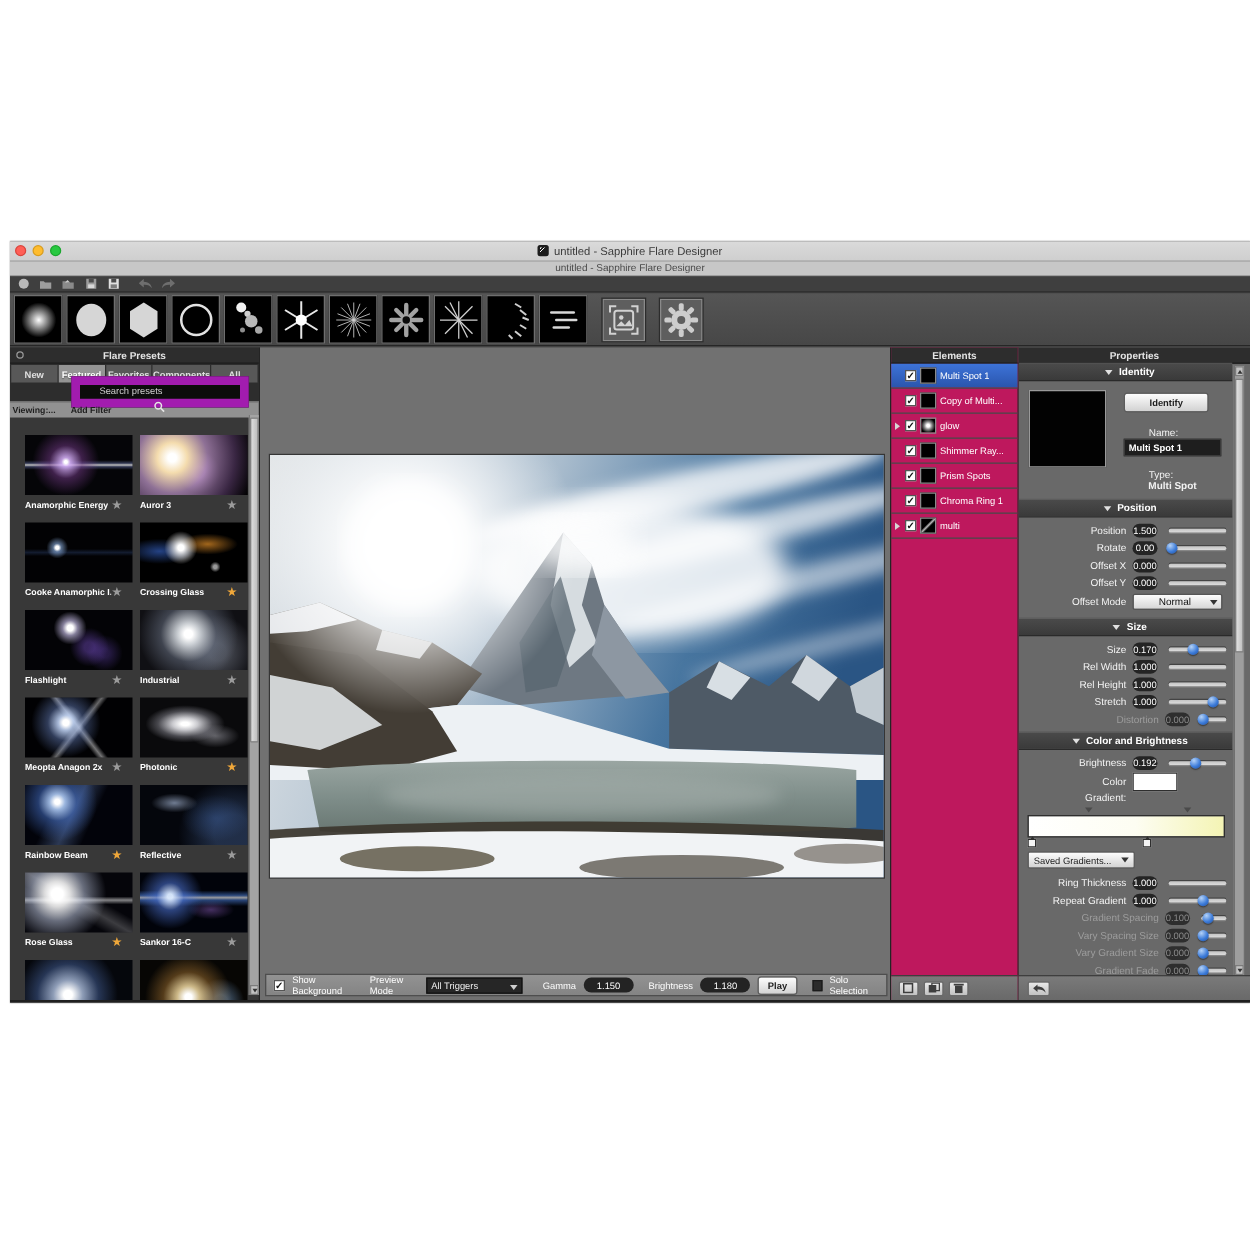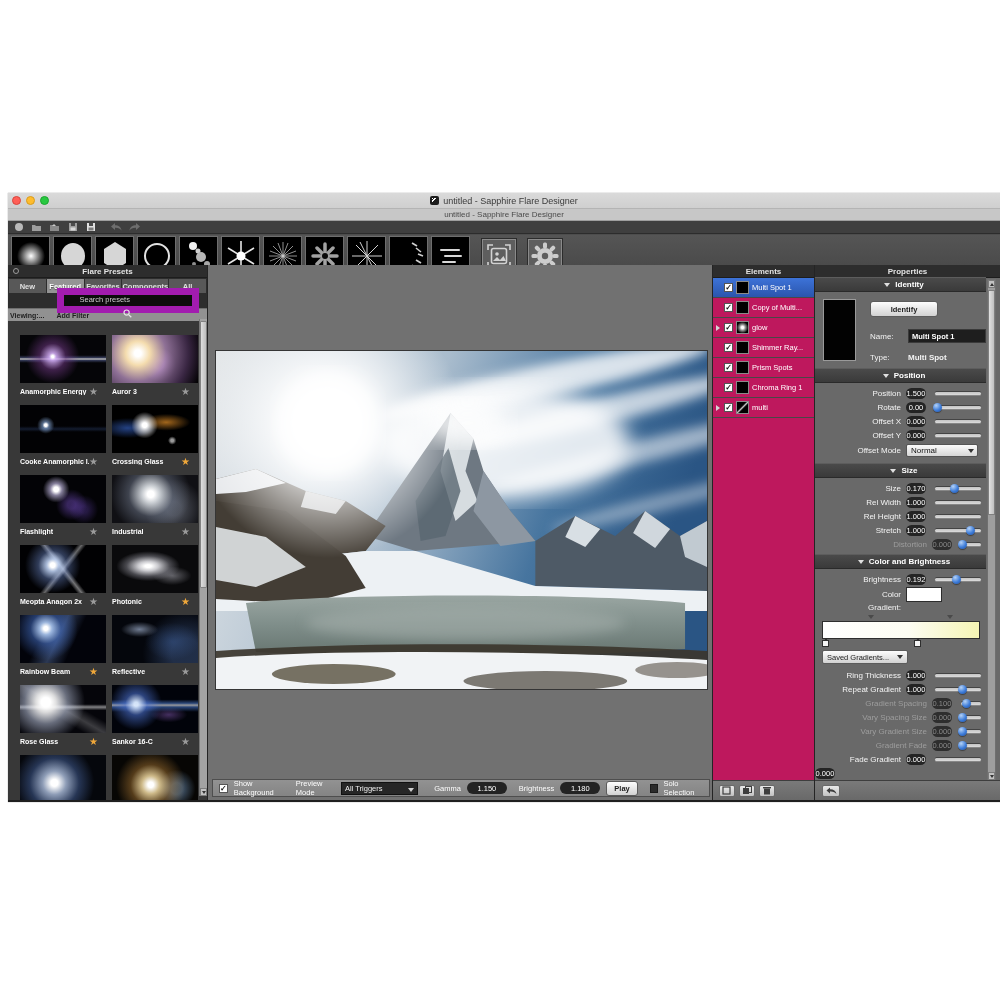--- a/index.html
+++ b/index.html
@@ -27,21 +27,21 @@
   .tbi{width:11px;height:10px;display:flex;align-items:center;justify-content:center;}
   
   .elemrow{position:absolute;left:0;top:42px;width:100%;height:42px;background:linear-gradient(#555,#474747);
     border-bottom:1px solid #262626;display:flex;align-items:center;padding-left:3px;box-sizing:border-box;}
   .ebtn{width:37px;height:37px;background:#000;border:1px solid #6e6e6e;margin-right:3px;flex:0 0 auto;
     display:flex;align-items:center;justify-content:center;}
   .gbtn{width:34px;height:34px;background:#5e5e5e;border:1px solid #2c2c2c;box-shadow:inset 0 0 0 1px #8a8a8a;
     display:flex;align-items:center;justify-content:center;flex:0 0 auto;}
   .gbtn.bg{margin-left:8px;margin-right:10px;}
   
-  .content{position:absolute;left:0;top:72px;width:100%;bottom:0;}
+  .content{position:absolute;left:0;top:85px;width:100%;bottom:0;}
   .col-presets{position:absolute;left:0;top:0;width:200px;bottom:0;background:#383838;border-right:1px solid #242424;box-sizing:border-box;}
   .col-center{position:absolute;left:200px;top:0;width:504px;bottom:0;background:#717171;}
   .col-elements{position:absolute;left:704px;top:0;width:103px;bottom:0;background:#be185d;border-left:1px solid #242424;border-right:1px solid #242424;box-sizing:border-box;}
   .col-props{position:absolute;left:807px;top:0;right:0;bottom:0;background:#696969;}
   .phdr{height:12px;background:#2d2d2d;border-bottom:1px solid #1d1d1d;display:flex;align-items:center;justify-content:center;
     font-size:8px;font-weight:bold;color:#e3e3e3;position:relative;}
   .phdr .picon{position:absolute;left:5px;top:3px;width:6px;height:6px;border-radius:50%;border:1px solid #9a9a9a;box-sizing:border-box;}
   
   .tabs{height:14px;background:#2d2d2d;display:flex;gap:1px;padding:1px 1px 0 1px;}
   .tab{flex:1;background:#585858;color:#e0e0e0;font-size:7.5px;font-weight:bold;display:flex;align-items:center;justify-content:center;}
@@ -133,38 +133,38 @@
   
   .pbody{position:absolute;left:0;top:12px;right:14px;bottom:19px;overflow:hidden;}
   .sec{height:13px;background:linear-gradient(#4a4a4a,#3a3a3a);border-top:1px solid #5d5d5d;border-bottom:1px solid #2a2a2a;
     display:flex;align-items:center;gap:5px;padding-left:7px;color:#fff;font-size:8px;font-weight:bold;justify-content:center;}
   .tri{width:0;height:0;border-left:3.5px solid transparent;border-right:3.5px solid transparent;border-top:4.5px solid #e0e0e0;}
   .idbody{display:flex;padding:7px 0 6px 8px;gap:14px;}
   .idprev{width:62px;height:62px;background:#020202;border:1px solid #9a9a9a;box-sizing:border-box;}
   .idright{display:flex;flex-direction:column;font-size:8px;color:#f2f2f2;}
   .idbtnrow{margin:2px 0 12px 0;}
   .idbtn{width:52px;height:14px;}
-  .nrow{display:flex;align-items:center;margin-bottom:10px;}
+  .nrow{display:flex;align-items:center;margin-bottom:10px;flex-direction:column;}
   .nlab{width:38px;}
   .nfield{width:70px;height:12px;background:#1e1e1e;border:1px solid #3a3a3a;color:#fff;font-size:7.5px;font-weight:bold;
     display:flex;align-items:center;padding:0 3px;}
   .tval{font-weight:bold;}
   .prow{display:flex;align-items:center;height:14px;padding-right:3px;}
   .plabel{width:86px;text-align:right;font-size:8px;color:#f4f4f4;padding-right:5px;flex:0 0 auto;}
   .pill{width:20px;height:11px;background:#242424;border-radius:6px;color:#fff;font-size:7.5px;
     display:flex;align-items:center;justify-content:center;flex:0 0 auto;}
   .track{position:relative;flex:1;height:3px;background:linear-gradient(#c4c4c4,#dcdcdc);border-radius:2px;margin:0 2px 0 9px;
     box-shadow:0 -1px 0 rgba(0,0,0,.35),0 1px 0 rgba(255,255,255,.2);}
   .knob{position:absolute;top:50%;width:9px;height:9px;margin:-4.5px 0 0 -4.5px;border-radius:50%;
     background:radial-gradient(circle at 35% 28%,#b4d2f7,#3d7cd9 55%,#1c4c9e);box-shadow:0 1px 1px rgba(0,0,0,.4);}
   .prow.disabled .plabel{color:#9d9d9d;padding-left:26px;}
   .prow.disabled .pill{color:#8a8a8a;background:#2e2e2e;}
   .modrow{display:flex;align-items:center;height:17px;padding-right:3px;}
   .ddlite{width:72px;height:13px;background:linear-gradient(#fbfbfb,#d6d6d6);border:1px solid #555;border-radius:2px;
-    color:#111;font-size:8px;display:flex;align-items:center;padding:0 4px;box-sizing:border-box;position:relative;}
+    color:#111;font-size:8px;display:flex;align-items:center;padding:0 20px;box-sizing:border-box;position:relative;}
   .ddlite .ddarr2{position:absolute;right:3px;top:4px;width:0;height:0;border-left:3px solid transparent;border-right:3px solid transparent;border-top:4px solid #333;}
   .swatch{width:34px;height:13px;background:#fff;border:1px solid #2e2e2e;flex:0 0 auto;}
   .gradwrap{padding:2px 6px 0 7px;}
   .gradmarks-top{position:relative;height:6px;}
   .gm-top{position:absolute;top:0;width:0;height:0;border-left:3px solid transparent;border-right:3px solid transparent;border-top:4px solid #4a4a4a;}
   .gradbar{height:16px;border:1px solid #2e2e2e;background:linear-gradient(to right,#ffffff 0%,#fdfdf2 55%,#f4f4b4 100%);}
   .gradmarks-bot{position:relative;height:9px;}
   .gm-bot{position:absolute;top:1px;width:7px;height:7px;background:#f4f4f4;border:1px solid #2e2e2e;box-sizing:border-box;}
   .gm-bot:before{content:"";position:absolute;left:1px;top:-3px;width:0;height:0;border-left:2.5px solid transparent;border-right:2.5px solid transparent;border-bottom:3px solid #2e2e2e;}
   .savedrow{padding:2px 0 4px 7px;}

